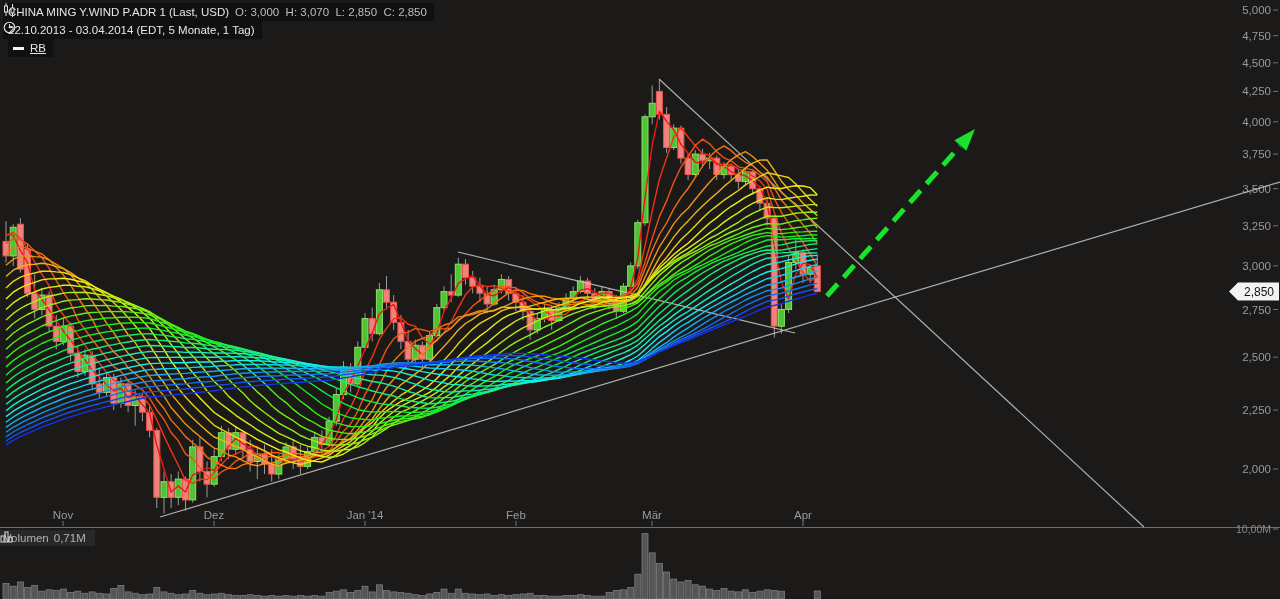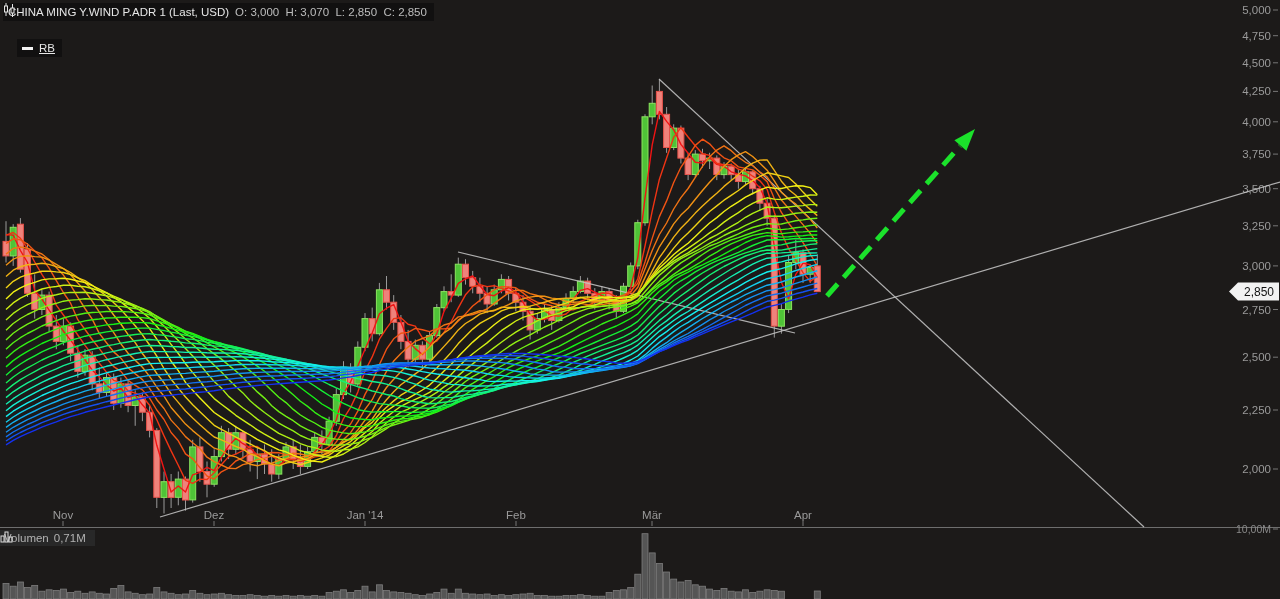--- a/index.html
+++ b/index.html
@@ -5,21 +5,21 @@
   html,body{margin:0;padding:0;background:#1c1a19;}
   .stage{position:relative;width:1280px;height:599px;background:#1c1a19;overflow:hidden;
          font-family:"Liberation Sans",sans-serif;}
   .stage svg{position:absolute;left:0;top:0;}
   .hdr{position:absolute;display:inline-flex;align-items:center;gap:6px;
        background:rgba(10,10,10,0.55);padding:1px 7px 1px 5px;height:16px;
        font-size:11.5px;color:#e6e6e6;white-space:pre;}
   .hdr .dim{color:#bdbdbd;text-align:center;}
   .r1{left:3px;top:3px;}
   .r2{left:3px;top:21px;}
-  .r3{left:17px;top:39px;text-decoration:underline;}
+  .r3{left:8px;top:39px;text-decoration:underline;}
   .dash{display:inline-block;width:11px;height:3px;background:#f2f2f2;}
   .volrow{position:absolute;left:0;top:530px;display:inline-flex;align-items:center;gap:5px;
           background:#282828;padding:2px 9px 2px 4px;font-size:11.5px;color:#b2b2b2;white-space:pre;}
 </style>
 </head>
 <body>
 
 <div class="stage">
 
   <svg id="chart" width="1280" height="599" viewBox="0 0 1280 599">
@@ -461,20 +461,28 @@
     <svg width="13" height="14" viewBox="0 0 13 14">
       <line x1="3" y1="0" x2="3" y2="13" stroke="#e6e6e6" stroke-width="1"></line>
       <rect x="1.5" y="3" width="3" height="6" fill="#1c1a19" stroke="#e6e6e6" stroke-width="1"></rect>
       <line x1="9.5" y1="1" x2="9.5" y2="14" stroke="#e6e6e6" stroke-width="1"></line>
       <rect x="8" y="5" width="3" height="5" fill="#1c1a19" stroke="#e6e6e6" stroke-width="1"></rect>
     </svg>
     <span>CHINA MING Y.WIND P.ADR 1 (Last, USD)</span>
     <span class="dim">O: 3,000  H: 3,070  L: 2,850  C: 2,850</span>
   </div>
 
+  <div class="hdr r2">
+    <svg width="13" height="13" viewBox="0 0 13 13">
+      <circle cx="6.5" cy="6.5" r="5.3" fill="none" stroke="#e6e6e6" stroke-width="1.1"></circle>
+      <line x1="6.5" y1="6.5" x2="6.5" y2="3.2" stroke="#e6e6e6" stroke-width="1.1"></line>
+      <line x1="6.5" y1="6.5" x2="9" y2="6.5" stroke="#e6e6e6" stroke-width="1.1"></line>
+    </svg>
+    <span>22.10.2013 - 03.04.2014 (EDT, 5 Monate, 1 Tag)</span>
+  </div>
 
   <div class="hdr r3">
     <span class="dash"></span>
     <span>RB</span>
   </div>
 
   <div class="volrow">
     <svg width="14" height="13" viewBox="0 0 14 13">
       <rect x="1" y="6" width="3" height="6" fill="none" stroke="#dddddd" stroke-width="1"></rect>
       <rect x="5" y="2" width="3" height="10" fill="none" stroke="#dddddd" stroke-width="1"></rect>

